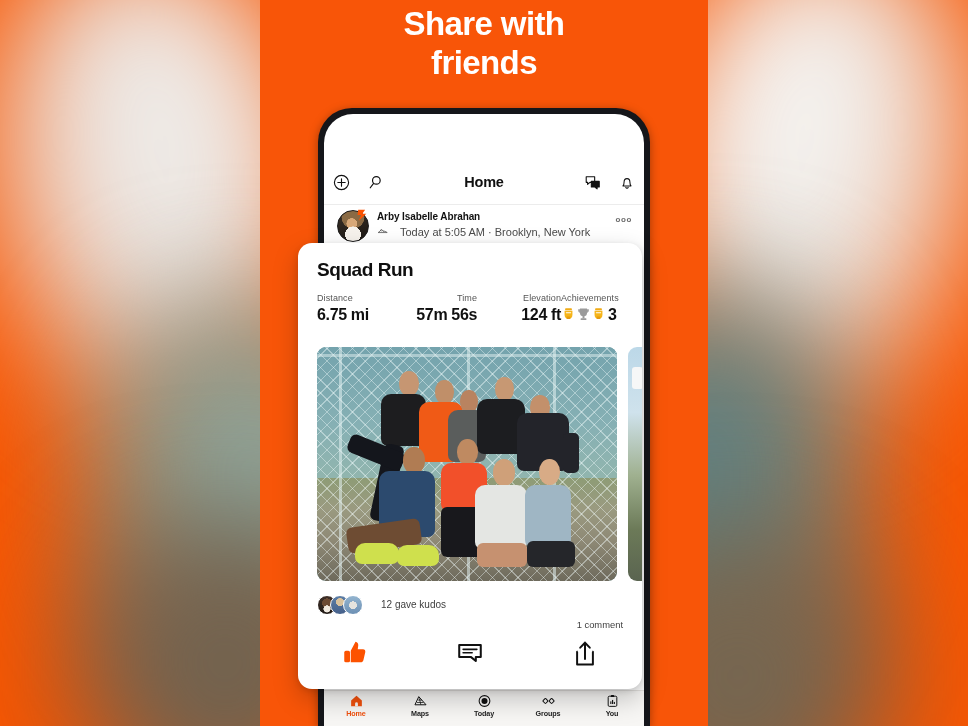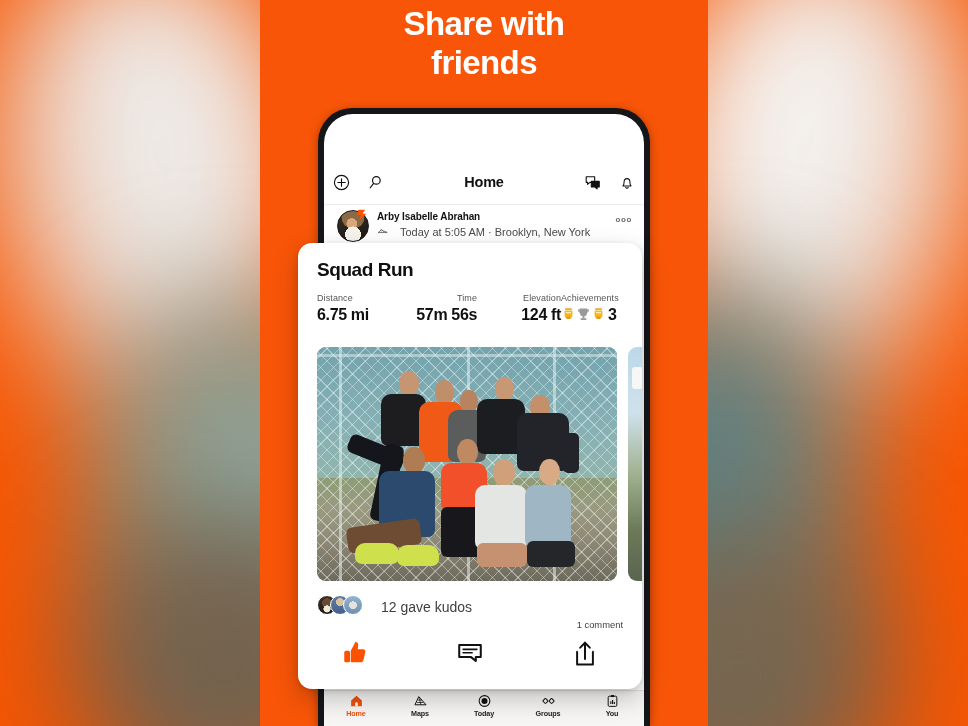--- a/index.html
+++ b/index.html
@@ -154,21 +154,21 @@
   .kavs{position:absolute;left:0;top:2px;display:flex;}
   .kav{width:20px;height:20px;border-radius:50%;border:1.6px solid #fff;margin-left:-7px;box-sizing:border-box;}
   .kav:first-child{margin-left:0;}
   .kav.a{background:radial-gradient(circle at 50% 72%, #f0e9df 0 22%, rgba(0,0,0,0) 23%),
                   radial-gradient(circle at 50% 40%, #6b4a33 0 34%, rgba(0,0,0,0) 35%),
                   linear-gradient(#3f3028,#211a15);}
   .kav.b{background:radial-gradient(circle at 50% 34%, #d9c29d 0 26%, rgba(0,0,0,0) 27%),
                   linear-gradient(#5d7ea6,#45608a);}
   .kav.c{background:radial-gradient(circle at 50% 52%, #e6e3de 0 30%, rgba(0,0,0,0) 31%),
                   linear-gradient(#93b4cf,#6d90b4);}
-  .kudos-text{position:absolute;left:64px;top:6px;font-size:14px;color:#3f3f3f;text-align:right;}
+  .kudos-text{position:absolute;left:64px;top:6px;font-size:10px;color:#3f3f3f;text-align:right;}
   .comment-text{position:absolute;right:0;top:6px;font-size:9.4px;color:#3f3f3f;margin-top:20px;}
 
   
   .actions{position:absolute;left:0;top:384px;width:344px;height:52px;display:flex;align-items:center;}
   .action{flex:1;display:flex;align-items:center;justify-content:center;}
 </style>
 </head>
 <body>
 
 <div class="stage">

